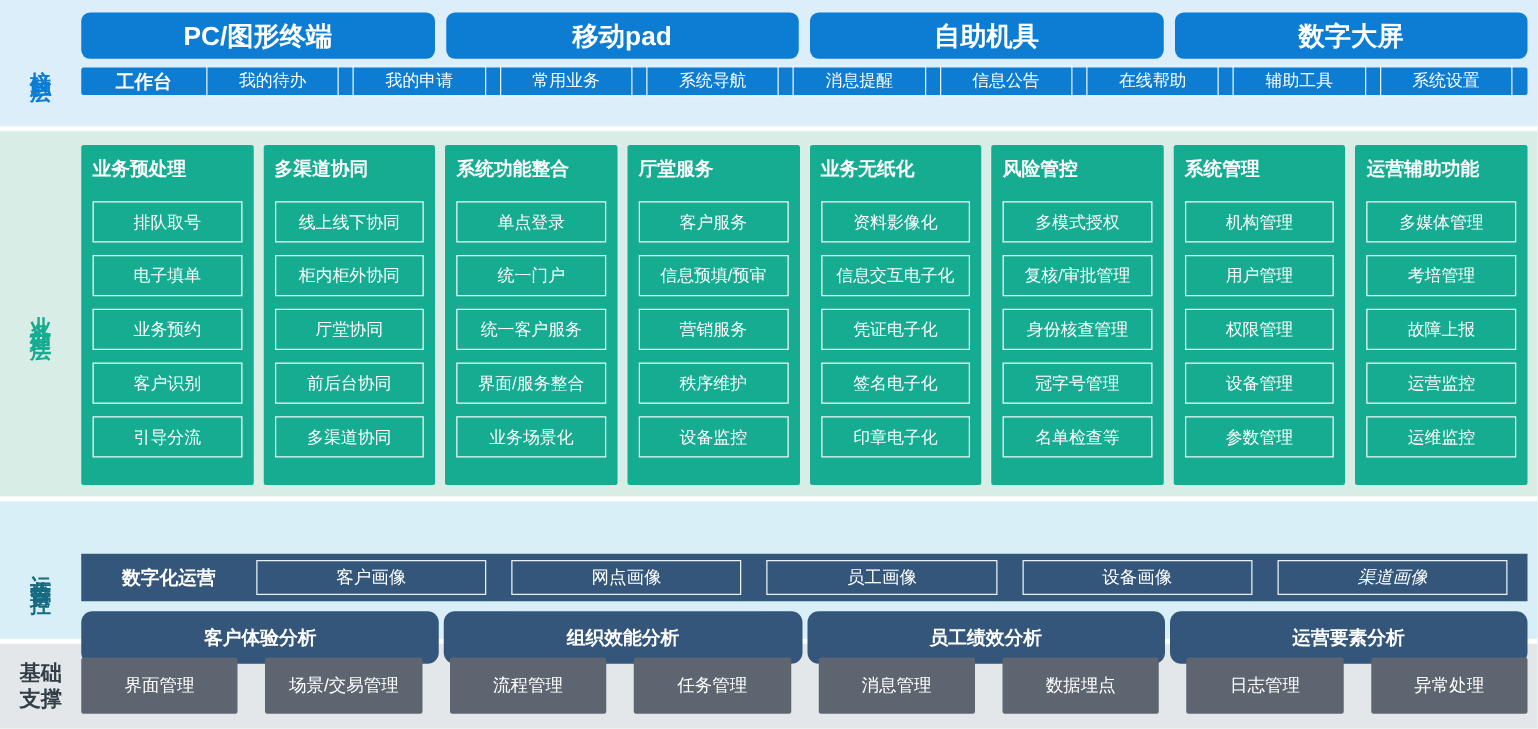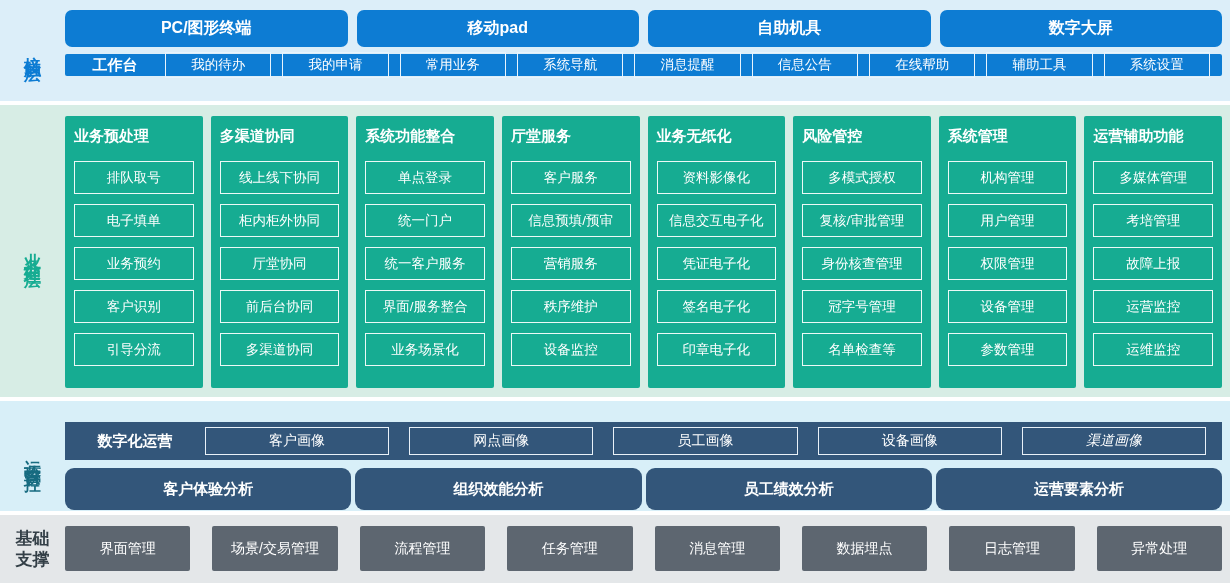--- a/index.html
+++ b/index.html
@@ -30,21 +30,21 @@
     line-height: 1.25;
     word-break: break-all;
     text-align: center;
   }
 
   
   .band-contact { background: #dceef9; height: 101px; }
   .band-contact .content { flex: 1; padding: 10px 8px 0 0; }
   .channels { display: flex; gap: 9px; height: 37px; }
   .channel {
-    flex: 1; background: #0d7cd3; color: #fff; font-weight: bold; font-size: 16px;
+    flex: 1; background: #0d7cd3; color: #fff; font-weight: bold; font-size: 21px;
     border-radius: 7px; display: flex; align-items: center; justify-content: center;
   }
   .workbench {
     margin-top: 7px; height: 22px; background: #0d7cd3; border-radius: 2px;
     display: flex; align-items: center; padding-right: 12px;
   }
   .workbench-label {
     width: 100px; flex: 0 0 100px; text-align: center;
     color: #fff; font-weight: bold; font-size: 15px;
   }
@@ -70,21 +70,21 @@
   }
   .biz-item {
     height: 33px; flex: 0 0 33px; margin-top: 10px;
     border: 1px solid rgba(255,255,255,.92);
     color: #fff; font-size: 13.5px; line-height: 1.12; text-align: center;
     display: flex; align-items: center; justify-content: center; padding: 0 2px;
   }
 
   
   .band-ops { background: #d8eff8; height: 110px; }
-  .band-ops .content { flex: 1; padding: 21px 8px 0 0; }
+  .band-ops .content { flex: 1; padding: 10px 8px 0 0; margin-top: 32px; }
   .band-ops .vlabel { color: #176b80; }
   .digital-row {
     height: 38px; background: #33567a; display: flex; align-items: center; padding-right: 16px;
   }
   .digital-label {
     width: 140px; flex: 0 0 140px; text-align: center;
     color: #fff; font-weight: bold; font-size: 15px;
   }
   .digital-item {
     flex: 1; height: 28px; margin-right: 20px;

